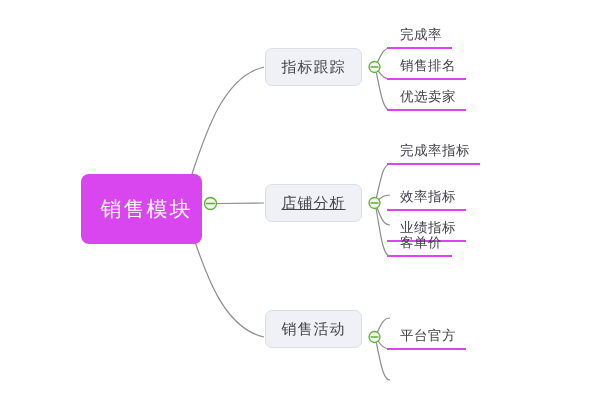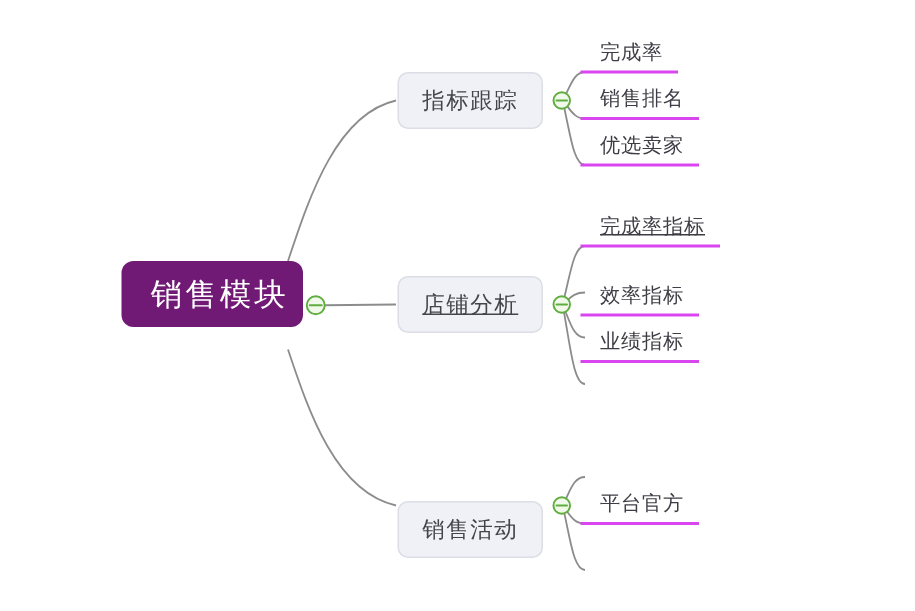--- a/index.html
+++ b/index.html
@@ -6,44 +6,44 @@
   body{font-family:"Liberation Sans","DejaVu Sans",sans-serif;background:#fff;}
   .canvas{
     position:relative;
     width:610px;height:407px;
     background:#ffffff;
     overflow:hidden;
   }
   svg.links{position:absolute;left:0;top:0;width:610px;height:407px;}
   .node{position:absolute;box-sizing:border-box;cursor:default;}
   .root-node{
-    left:81px;top:174px;width:121px;height:44px;
-    background:#701a75;border-radius:8px;
+    left:81px;top:174px;width:121px;height:70px;
+    background:#d946ef;border-radius:8px;
     color:#ffffff;font-size:21px;letter-spacing:2px;
     display:flex;align-items:center;justify-content:center;padding-left:10px;
   }
   .branch-node{
     left:265px;width:97px;height:38px;
     background:#f0f1f6;border:1px solid #dcdee6;border-radius:7px;
     color:#45444c;font-size:15px;letter-spacing:1px;
     display:flex;align-items:center;justify-content:center;
   }
   .branch-1{top:48px;}
   .branch-2{top:184px;text-decoration:underline;}
-  .branch-3{top:334px;}
+  .branch-3{top:310px;}
   .leaf-node{
     left:387px;
     padding:2px 10px 5px 13px;
     border-bottom:2px solid #d946ef;
     color:#3e3d45;font-size:13.5px;line-height:15px;
     letter-spacing:0.5px;
     white-space:nowrap;
   }
   .l-1-0{top:25px;}  .l-1-1{top:56px;}  .l-1-2{top:87px;}
-  .l-2-0{top:141px;text-decoration:underline;} .l-2-1{top:187px;} .l-2-2{top:218px;font-family:Liberation Serif, serif;} .l-2-3{top:233px;}
+  .l-2-0{top:141px;} .l-2-1{top:187px;} .l-2-2{top:218px;font-family:Liberation Serif, serif;} .l-2-3{top:233px;}
   .l-3-0{top:295px;} .l-3-1{top:326px;text-align:center;} .l-3-2{top:357px;}
   .link{fill:none;stroke:#8c8c8c;stroke-width:1.2;}
   .marker-circle{fill:#f1f9ea;stroke:#5fad3f;stroke-width:1.3;}
   .marker-minus{stroke:#5fad3f;stroke-width:1.3;stroke-linecap:round;}
 </style>
 </head>
 <body>
 
 <div class="canvas">
 
@@ -90,16 +90,17 @@
   <div class="node branch-node branch-2">店铺分析</div>
   <div class="node branch-node branch-3">销售活动</div>
 
   <div class="node leaf-node l-1-0">完成率</div>
   <div class="node leaf-node l-1-1">销售排名</div>
   <div class="node leaf-node l-1-2">优选卖家</div>
 
   <div class="node leaf-node l-2-0">完成率指标</div>
   <div class="node leaf-node l-2-1">效率指标</div>
   <div class="node leaf-node l-2-2">业绩指标</div>
+  <div class="node leaf-node l-2-3">客单价</div>
 
   <div class="node leaf-node l-3-1">平台官方</div>
 
 </div>
 
 </body></html>

